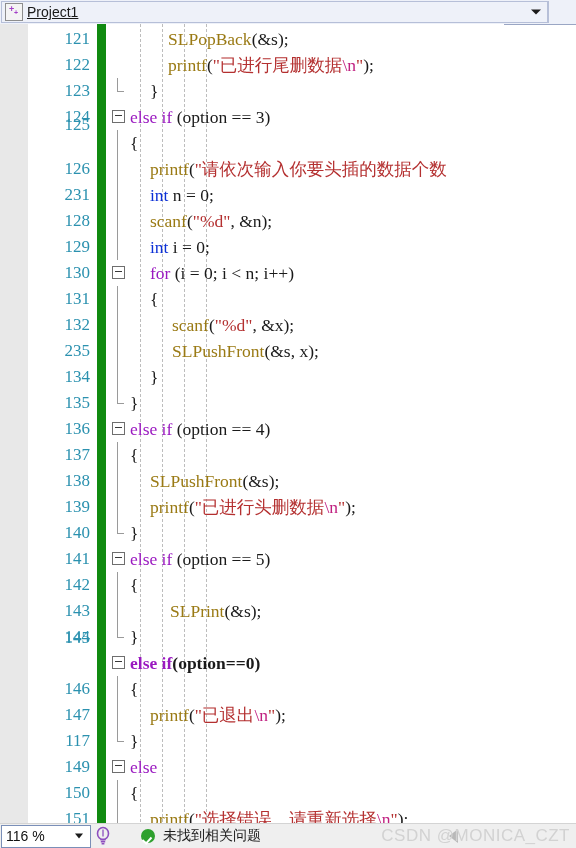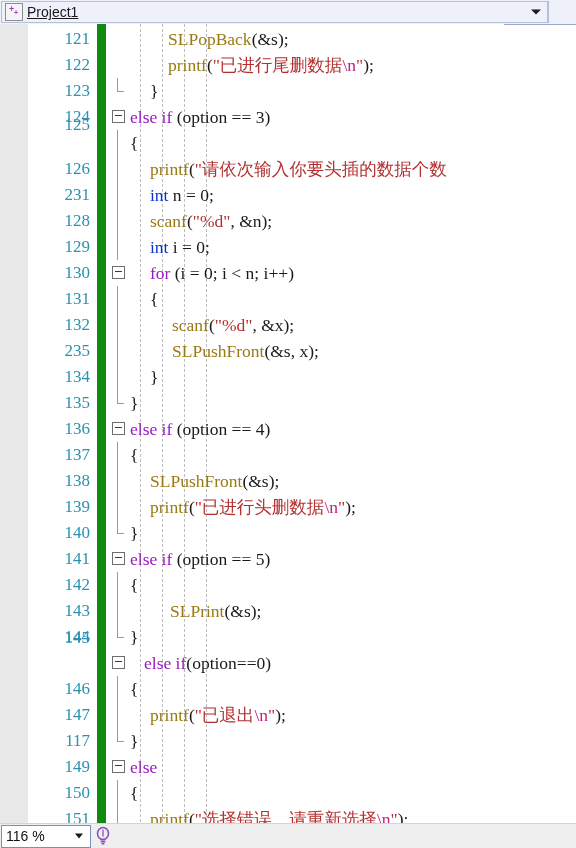--- a/index.html
+++ b/index.html
@@ -276,21 +276,21 @@
       <div class="codetext" style="top: 496px; left: 130px;"><span class="pl">}</span></div>
       <div class="lineno" style="top: 522px;">141</div>
       <div class="codetext" style="top: 522px; left: 130px;"><span class="kw">else</span><span class="pl"> </span><span class="kw">if</span><span class="pl"> </span><span class="pl">(</span><span class="pl">option</span><span class="pl"> </span><span class="pl">=</span><span class="pl">=</span><span class="pl"> </span><span class="pl">5</span><span class="pl">)</span></div>
       <div class="lineno" style="top: 548px;">142</div>
       <div class="codetext" style="top: 548px; left: 130px;"><span class="pl">{</span></div>
       <div class="lineno" style="top: 574px;">143</div>
       <div class="codetext" style="top: 574px; left: 150px; margin-left: 20px;"><span class="fn">SLPrint</span><span class="pl">(</span><span class="pl">&amp;</span><span class="pl">s</span><span class="pl">)</span><span class="pl">;</span></div>
       <div class="lineno" style="top: 600px;">144</div>
       <div class="codetext" style="top: 600px; left: 130px;"><span class="pl">}</span></div>
       <div class="lineno" style="top: 601px;">145</div>
-      <div class="codetext" style="top: 626px; left: 144px;"><span class="kw">else</span><span class="pl"> </span><span class="kw">if</span><span class="pl">(</span><span class="pl">option</span><span class="pl">=</span><span class="pl">=</span><span class="pl">0</span><span class="pl">)</span></div>
+      <div class="codetext" style="top: 626px; left: 130px; font-weight: bold;"><span class="kw">else</span><span class="pl"> </span><span class="kw">if</span><span class="pl">(</span><span class="pl">option</span><span class="pl">=</span><span class="pl">=</span><span class="pl">0</span><span class="pl">)</span></div>
       <div class="lineno" style="top: 652px;">146</div>
       <div class="codetext" style="top: 652px; left: 130px;"><span class="pl">{</span></div>
       <div class="lineno" style="top: 678px;">147</div>
       <div class="codetext" style="top: 678px; left: 150px;"><span class="fn">printf</span><span class="pl">(</span><span class="str">"已退出</span><span class="esc">\n</span><span class="str">"</span><span class="pl">)</span><span class="pl">;</span></div>
       <div class="lineno" style="top: 704px;">117</div>
       <div class="codetext" style="top: 704px; left: 130px;"><span class="pl">}</span></div>
       <div class="lineno" style="top: 730px;">149</div>
       <div class="codetext" style="top: 730px; left: 130px;"><span class="kw">else</span></div>
       <div class="lineno" style="top: 756px;">150</div>
       <div class="codetext" style="top: 756px; left: 130px;"><span class="pl">{</span></div>
@@ -304,13 +304,19 @@
     <span id="zoomVal">116 %</span>
     <span id="zoomArrow"></span>
   </div>
   <div id="bulbIcon">
     <svg width="20" height="22" viewBox="0 0 20 22" aria-hidden="true">
       <ellipse cx="10" cy="8.5" rx="5.5" ry="6" fill="none" stroke="#8d4fbf" stroke-width="1.6"></ellipse>
       <path d="M7.4 14.6 h5.2 M7.8 16.8 h4.4 M8.6 18.8 h2.8" stroke="#8d4fbf" stroke-width="1.6" fill="none"></path>
       <path d="M10 4.5 v7" stroke="#8d4fbf" stroke-width="1.3"></path>
     </svg>
   </div>
+  <div id="statusPanel">
+    <span id="checkIcon"></span>
+    <span id="statusText">未找到相关问题</span>
+    <span id="navArrow"></span>
+    <span id="watermark">CSDN @MONICA_CZT</span>
+  </div>
 </div>
 
 </body></html>

